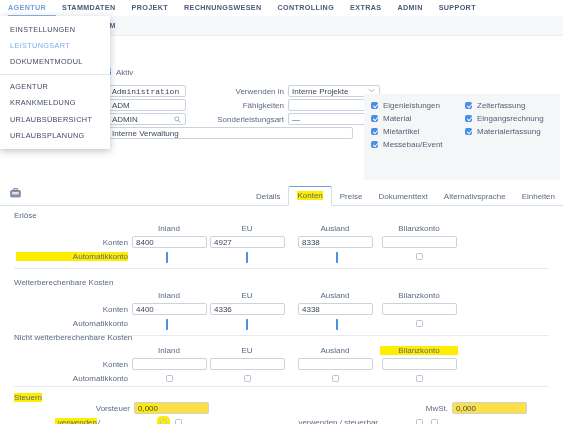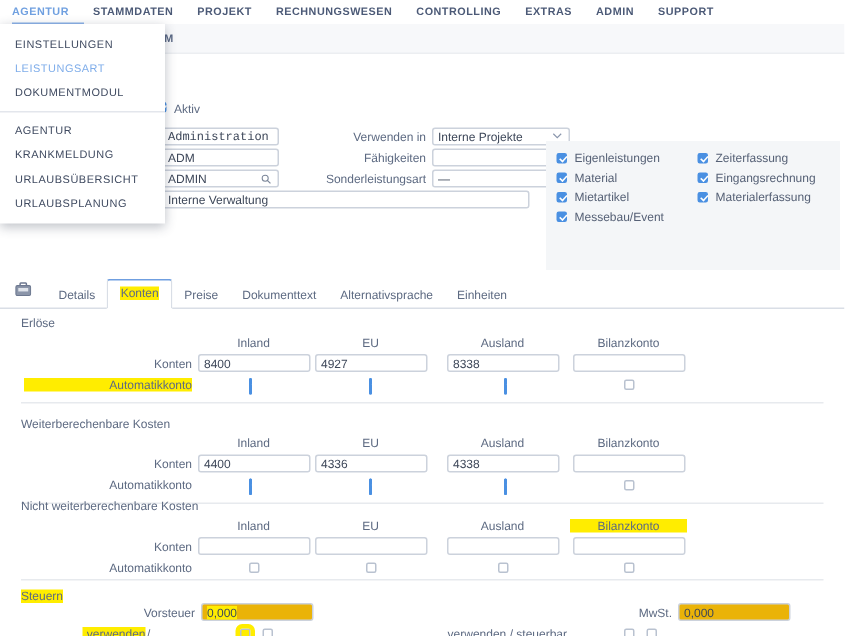--- a/index.html
+++ b/index.html
@@ -115,21 +115,21 @@
     content: ""; position: absolute; left: 1.6px; top: .4px;
     width: 2.2px; height: 4.2px; border: solid #fff;
     border-width: 0 1.1px 1.1px 0; transform: rotate(42deg);
   }
   .chk.hl { outline: 3px solid #ffed00; outline-offset: 0px; }
 
   
   .tabbar {
     position: absolute; top: 180px; left: 0; width: 563px; height: 26px;
     border-bottom: 1px solid #d9dee6;
-    display: flex; align-items: flex-end; padding-left: 6px;
+    display: flex; align-items: flex-end; padding-left: 6px; justify-content: space-between;
   }
   .tabicon { margin: 0 10px 5px 4px; }
   .tab {
     font-size: 8px; color: #5d6a82; padding: 4px 8px 5px 8px;
     cursor: pointer; position: relative; top: 1px; white-space: nowrap;
   }
   .tab.active {
     border: 1px solid #d9dee6; border-bottom: 1px solid #fff;
     border-top: 1.5px solid #6f9ee0;
     border-radius: 2px 2px 0 0; background: #fff;
@@ -146,21 +146,21 @@
   .acct {
     position: absolute; height: 12px; width: 75px;
     border: 1px solid #ccd2dc; border-radius: 2px; background: #fff;
     font-size: 8px; color: #3d4759; padding: 0 3px;
     display: flex; align-items: center;
   }
   .cbcell { position: absolute; }
 
   .taxinput {
     position: absolute; height: 12px; width: 75px;
-    border: 1px solid #ccd2dc; border-radius: 2px; background: #eab308;
+    border: 1px solid #ccd2dc; border-radius: 2px; background: #fde047;
     font-size: 8px; color: #3d4759; padding: 0 3px;
     display: flex; align-items: center;
   }
 </style>
 </head>
 <body>
 
 <div id="app">
 
   <div class="topnav" id="topnav">

